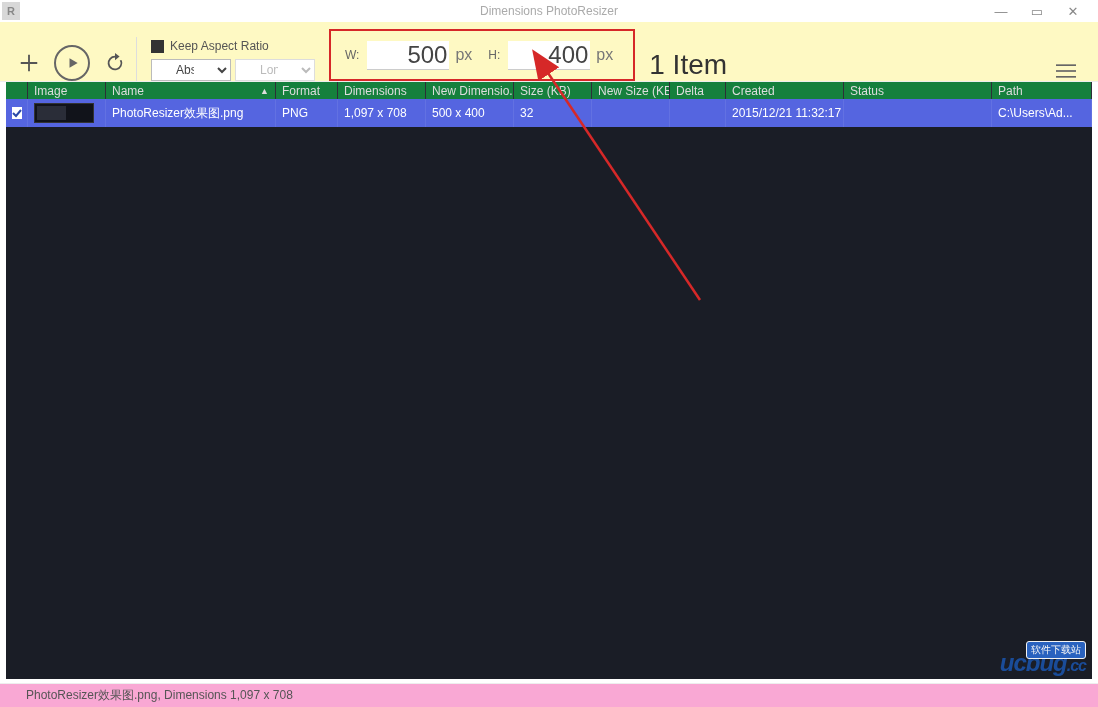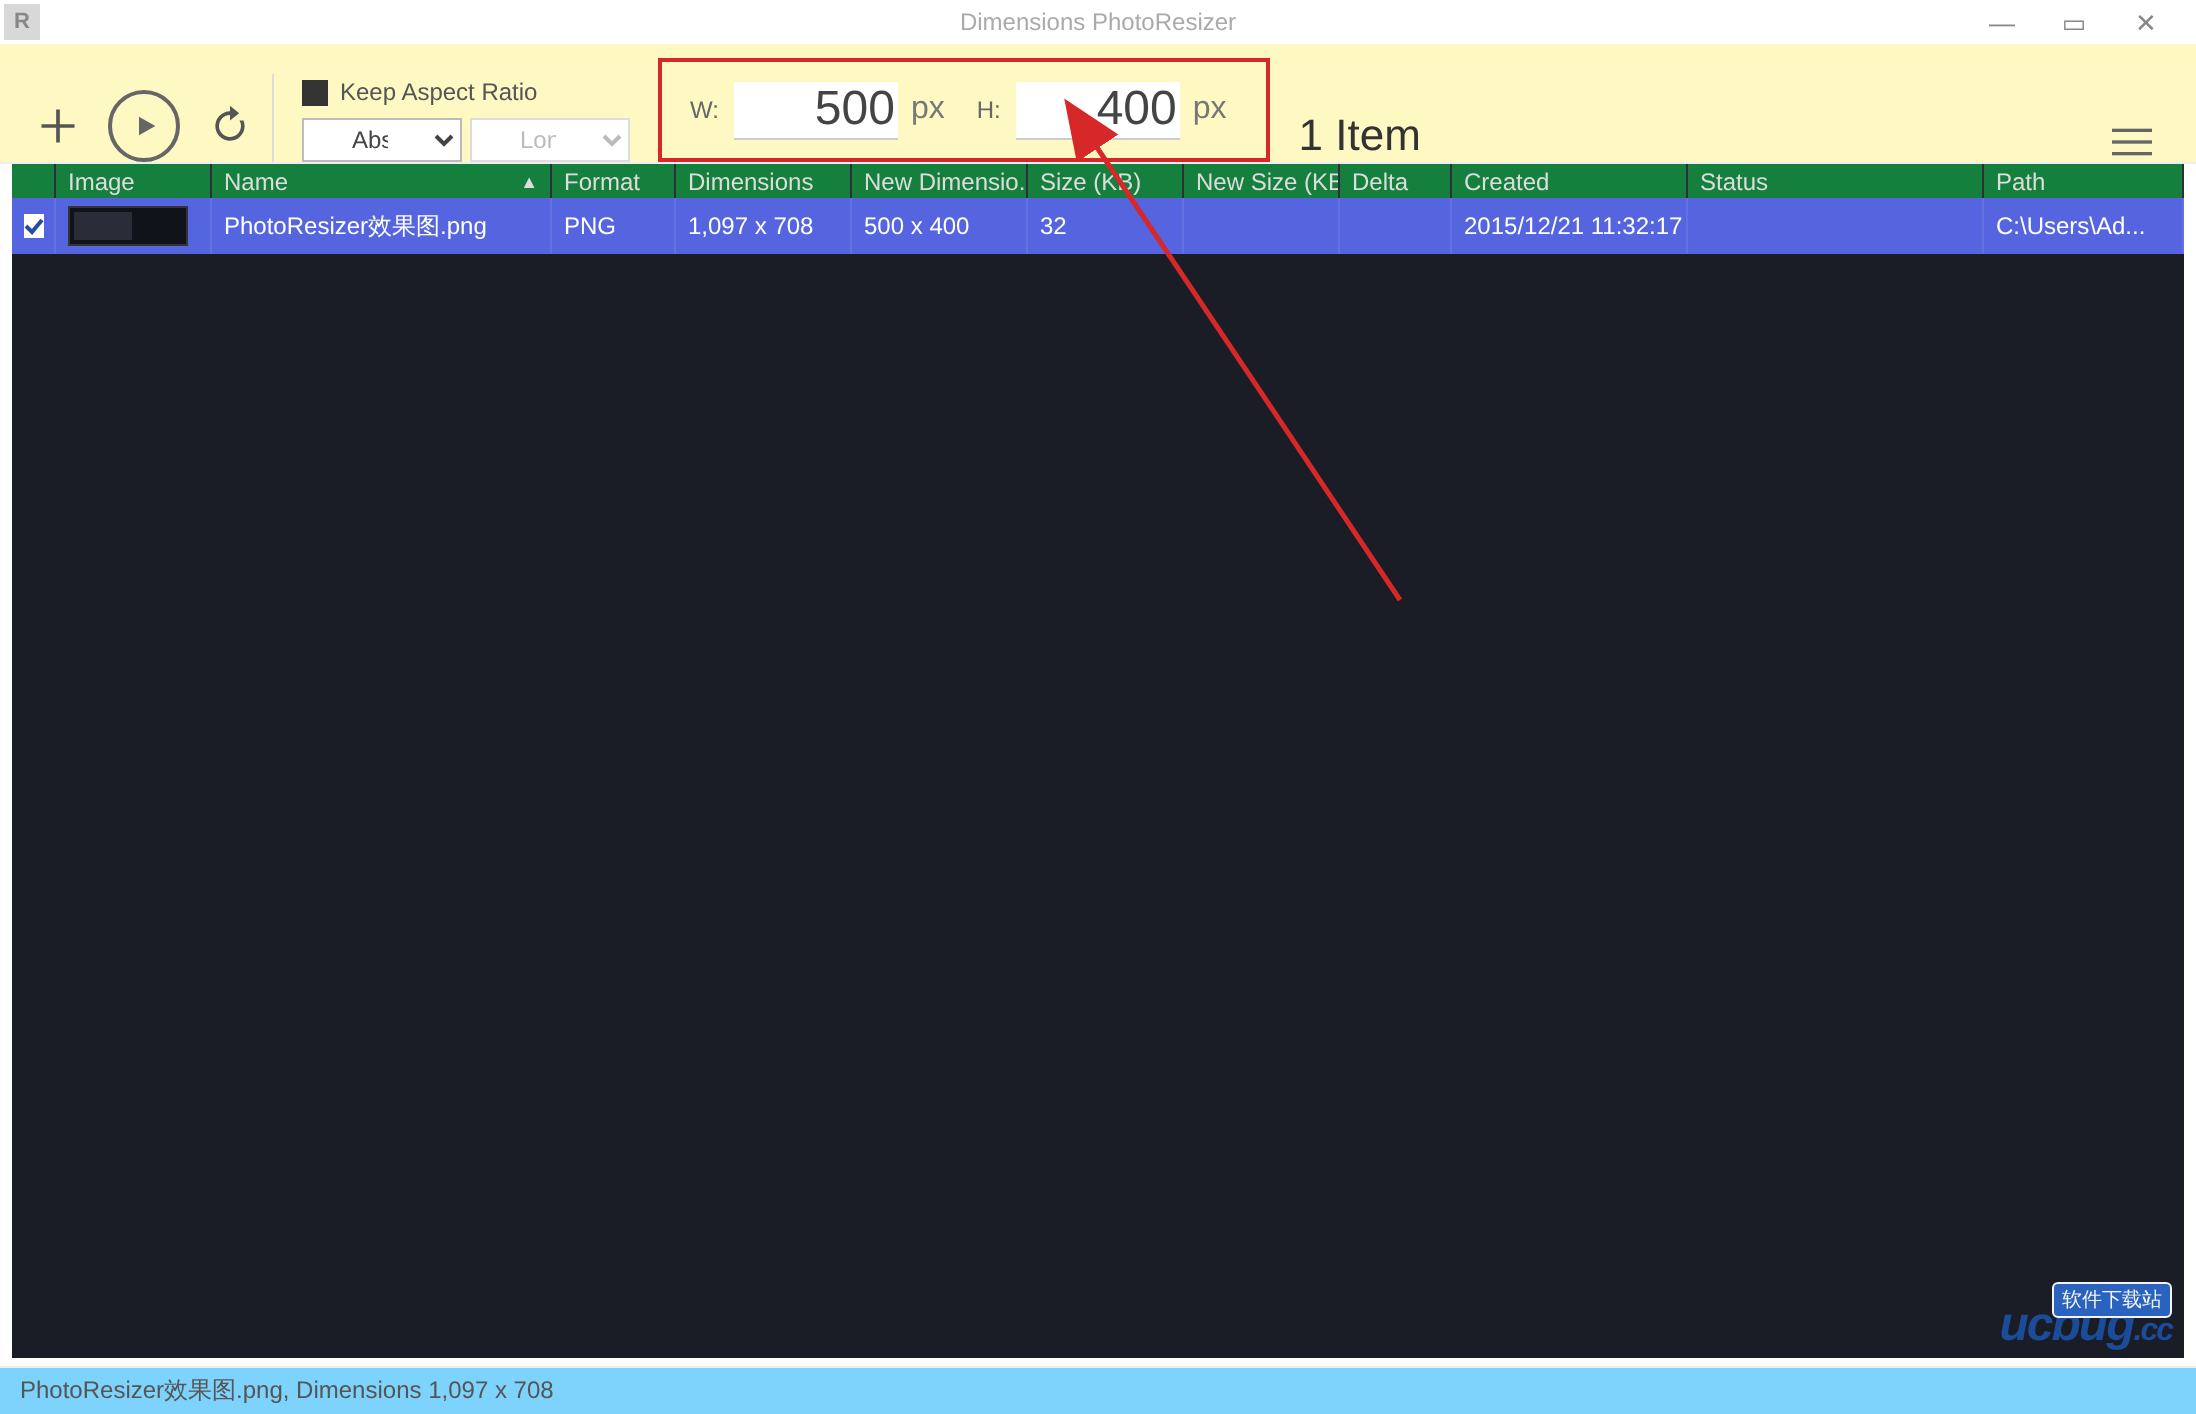--- a/index.html
+++ b/index.html
@@ -26,21 +26,21 @@
 .checkbox-square { width: 13px; height: 13px; background: #333; }
 .select-row { display: flex; gap: 4px; }
 .sel { height: 22px; font-size: 12px; border: 1px solid #bbb; background: #fff; padding: 0 20px; color: #444; }
 .sel.long-side { color: #bbb; border-color: #ddd; }
 
 .dims-box { margin-left: 14px; border: 2px solid #d62828; height: 52px; display: flex; align-items: center; padding: 0 10px 0 14px; gap: 6px; }
 .dim-label { color: #666; font-size: 12px; margin-right: 2px; }
 .dim-input { width: 82px; border: none; border-bottom: 1px solid #ccc; text-align: right; font-size: 24px; color: #444; font-weight: 300; outline: none; padding-right: 2px; }
 .dim-unit { color: #777; font-size: 16px; margin-right: 10px; }
 
-.item-count { margin-left: 14px; color: #333; font-size: 22px; font-weight: 300; }
+.item-count { margin-left: 14px; color: #333; font-size: 28px; font-weight: 300; }
 .hamburger { margin-left: auto; margin-right: 22px; cursor: pointer; }
 .hamburger svg { width: 20px; height: 14px; }
 
 
 .table-wrap { position: absolute; top: 82px; left: 6px; right: 6px; bottom: 28px; background: #1a1d26; overflow: hidden; }
 .thead { display: flex; height: 17px; background: #15803d; color: #ddd; font-size: 12px; }
 .th { border-right: 1px solid #2c2f38; display: flex; align-items: center; padding: 0 6px; overflow: hidden; white-space: nowrap; position: relative; }
 .th.sortable .sort-arrow { margin-left: auto; font-size: 9px; }
 .trow { display: flex; height: 28px; background: #5565e0; color: #fff; font-size: 12px; }
 .td { border-right: 1px solid rgba(255,255,255,0.08); display: flex; align-items: center; padding: 0 6px; overflow: hidden; white-space: nowrap; text-overflow: ellipsis; }
@@ -60,21 +60,21 @@
 .c-status { width: 148px; }
 .c-path { flex: 1; }
 
 .thumb { width: 60px; height: 20px; background: #11131a; border: 1px solid #333; display:flex; }
 .thumb-inner { width:50%; background:#2a2d38; margin:2px; }
 
 
 .arrow-svg { position: absolute; left: 0; top: 0; pointer-events: none; }
 
 
-.statusbar { position: absolute; bottom: 0; left: 0; right: 0; height: 24px; background: #7dd3fc; border-top: 1px solid #eee; display: flex; align-items: center; padding-left: 10px; color: #555; font-size: 12px; }
+.statusbar { position: absolute; bottom: 0; left: 0; right: 0; height: 24px; background: #f9a8d4; border-top: 1px solid #eee; display: flex; align-items: center; padding-left: 26px; color: #555; font-size: 12px; }
 
 
 .watermark { position: absolute; right: 12px; bottom: 30px; opacity: 0.95; }
 .wm-sub { background:#2a66c8; color:#fff; font-size:10px; padding:1px 4px; border-radius:3px; position:absolute; top:-8px; right:0; white-space:nowrap; border:1px solid #fff; }
 .wm-main { font-family: Arial Black, sans-serif; font-weight:900; font-style:italic; font-size:24px; letter-spacing:-1px; }
 .wm-main .u { color:#1a4fa0; }
 .wm-main .cc { color:#1a4fa0; font-size:16px; }
 </style>
 </head>
 <body>

